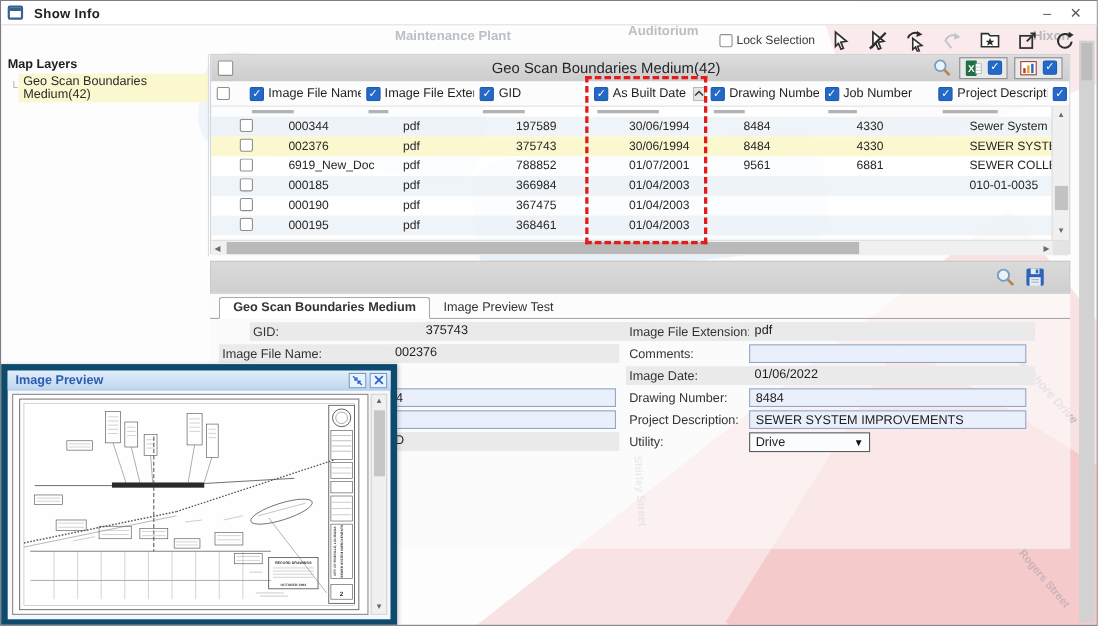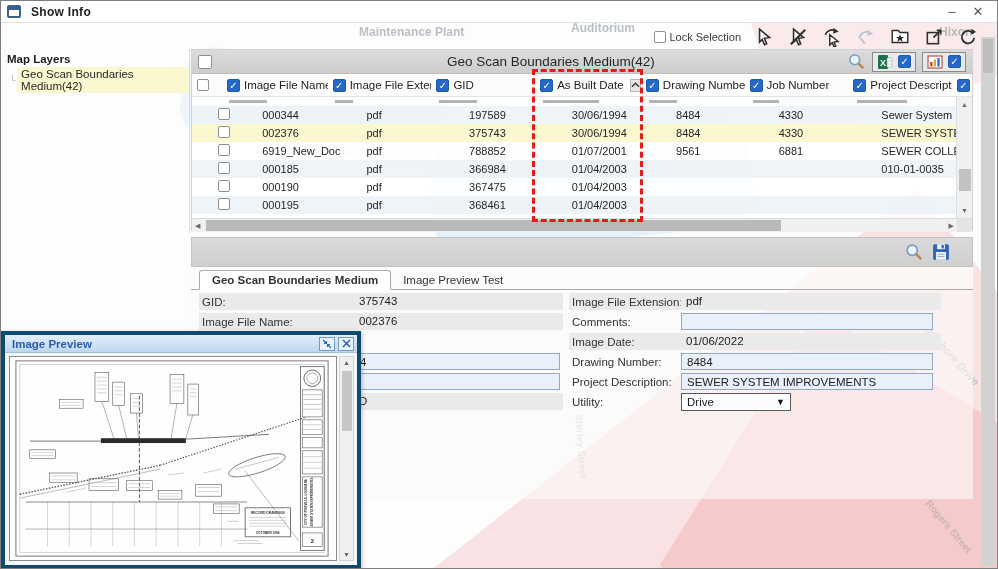--- a/index.html
+++ b/index.html
@@ -78,21 +78,21 @@
   .rcol { left:378px; width:372px; } .rcol .flabel { width:112px; } .rcol .fvalue { width:252px; }
   .rowband { background:#eaeaea; }
   .select { width:110px; background:#fbfcfe; border:1px solid #5a5a5a; display:flex; align-items:center; justify-content:space-between; padding:0 5px; height:18px; }
   .select .car { font-size:9px; color:#111; }
 
   
   .win-scroll { position:absolute; right:2px; top:36px; width:14px; bottom:2px; background:#d2d2d2; z-index:7; }
   .win-scroll .th { position:absolute; top:2px; left:2px; width:10px; height:34px; background:#bdbdbd; }
 
   
-  .preview { position:absolute; left:0px; top:330px; width:360px; height:238px; z-index:30; background:#f4f8fc; border:4px solid #0c4a6e; box-shadow:1px 1px 4px rgba(0,0,0,.25); }
+  .preview { position:absolute; left:0px; top:330px; width:360px; height:238px; z-index:30; background:#f4f8fc; border:6px solid #0c4a6e; box-shadow:1px 1px 4px rgba(0,0,0,.25); }
   .pv-title { height:18px; background:linear-gradient(#e2eefb,#bed7f0); display:flex; align-items:center; padding:0 3px 0 7px; border-bottom:1px solid #9fc0e0; }
   .pv-title-text { color:#2b5cad; font-weight:bold; font-size:11.5px; }
   .pv-btns { margin-left:auto; display:flex; gap:3px; }
   .pv-btn { width:16px; height:14px; border:1px solid #6f9cc9; background:#eaf2fb; color:#2a66c9; display:flex; align-items:center; justify-content:center; font-size:10px; font-weight:bold; }
   .pv-body { position:absolute; left:4px; top:21px; right:20px; bottom:4px; background:#fff; border:1px solid #8a8a8a; overflow:hidden; }
   .pv-scroll { position:absolute; right:3px; top:21px; width:15px; bottom:4px; background:#f0f0f0; border:1px solid #d5d5d5; font-size:7px; color:#666; text-align:center; }
   .pv-thumb { position:absolute; left:2px; top:14px; width:10px; height:60px; background:#c6c6c6; }
   .pv-up { position:absolute; top:2px; left:0; right:0; } .pv-dn { position:absolute; bottom:2px; left:0; right:0; }
 </style>
 </head>
@@ -376,21 +376,21 @@
           <line x1="5" y1="12" x2="11" y2="12" stroke="#9ab" stroke-width=".8"></line>
         </svg>
     </div>
     <div class="tabs">
       <div class="tab active">Geo Scan Boundaries Medium</div>
       <div class="tab">Image Preview Test</div>
     </div>
 
     <div class="form">
 
-      <div class="frow lcol rowband" style="top:0px;">
+      <div class="frow lcol rowband" style="top:0px;margin-left:28px;">
         <span class="flabel">GID:</span>
         <span class="fvalue ro">375743</span>
       </div>
       <div class="frow lcol rowband" style="top:20px;">
         <span class="flabel">Image File Name:</span>
         <span class="fvalue ro">002376</span>
       </div>
       <div class="frow lcol" style="top:60px;">
         <span class="flabel"></span>
         <span class="fvalue inp">4</span>

